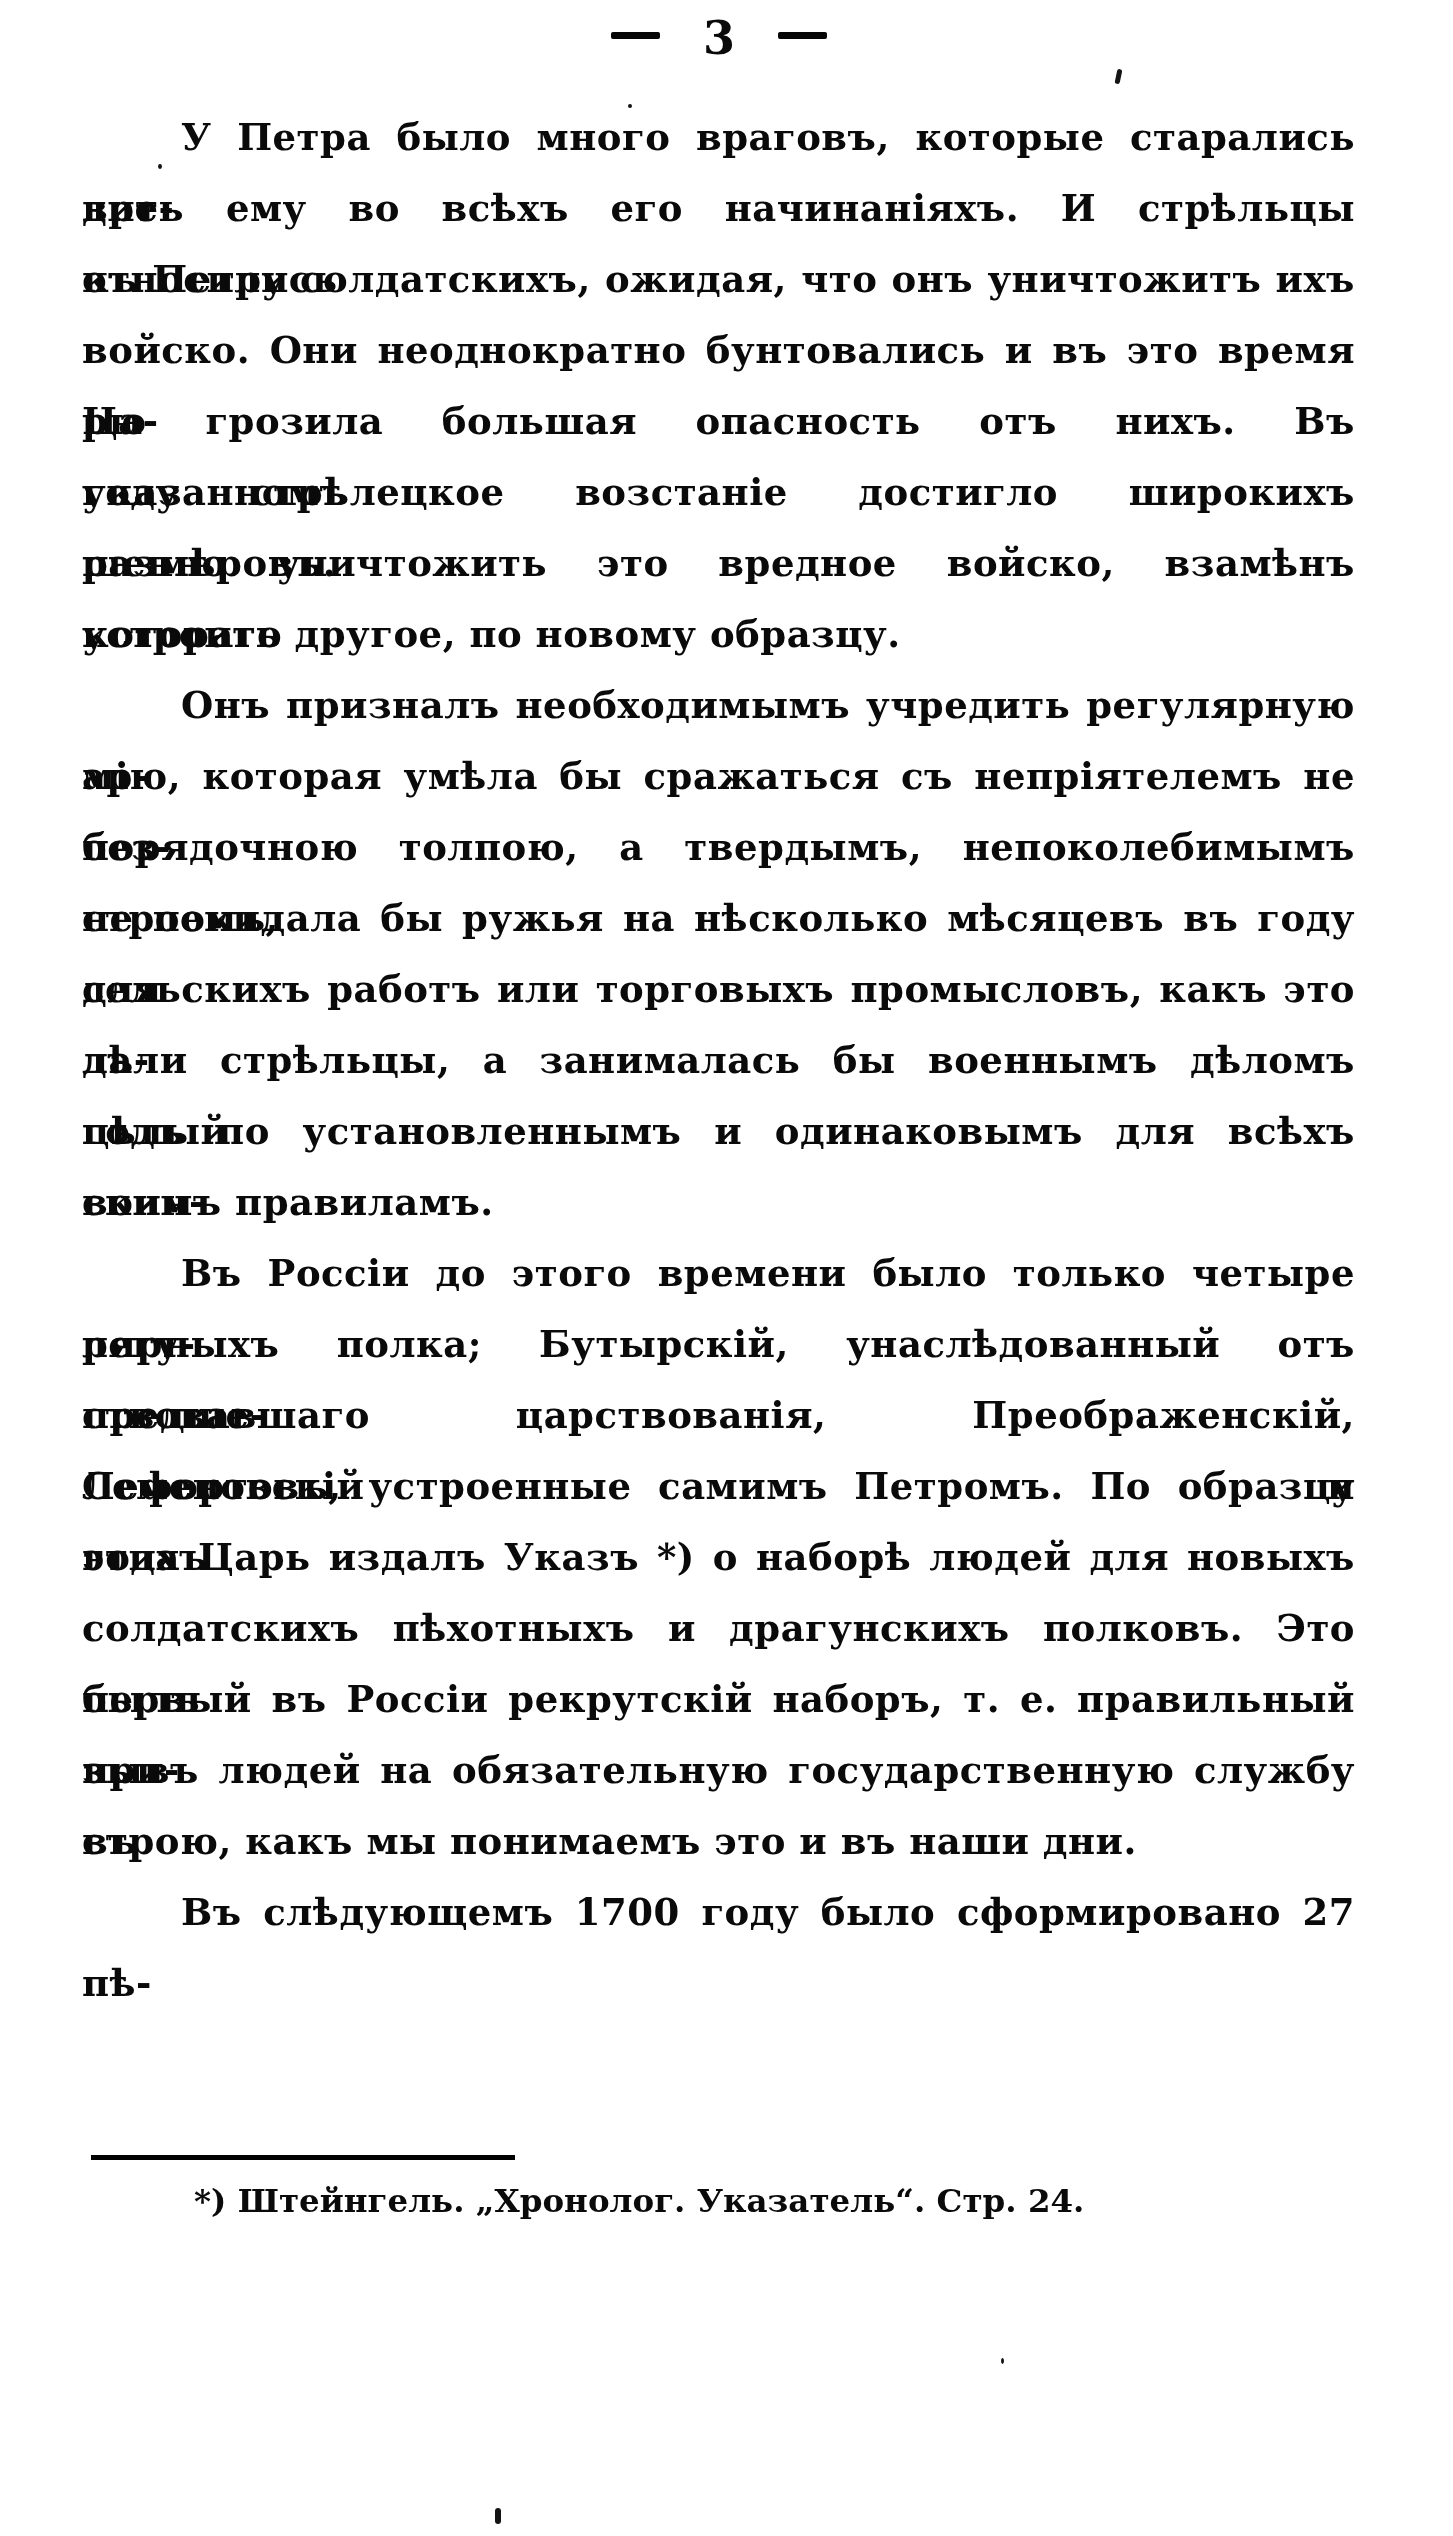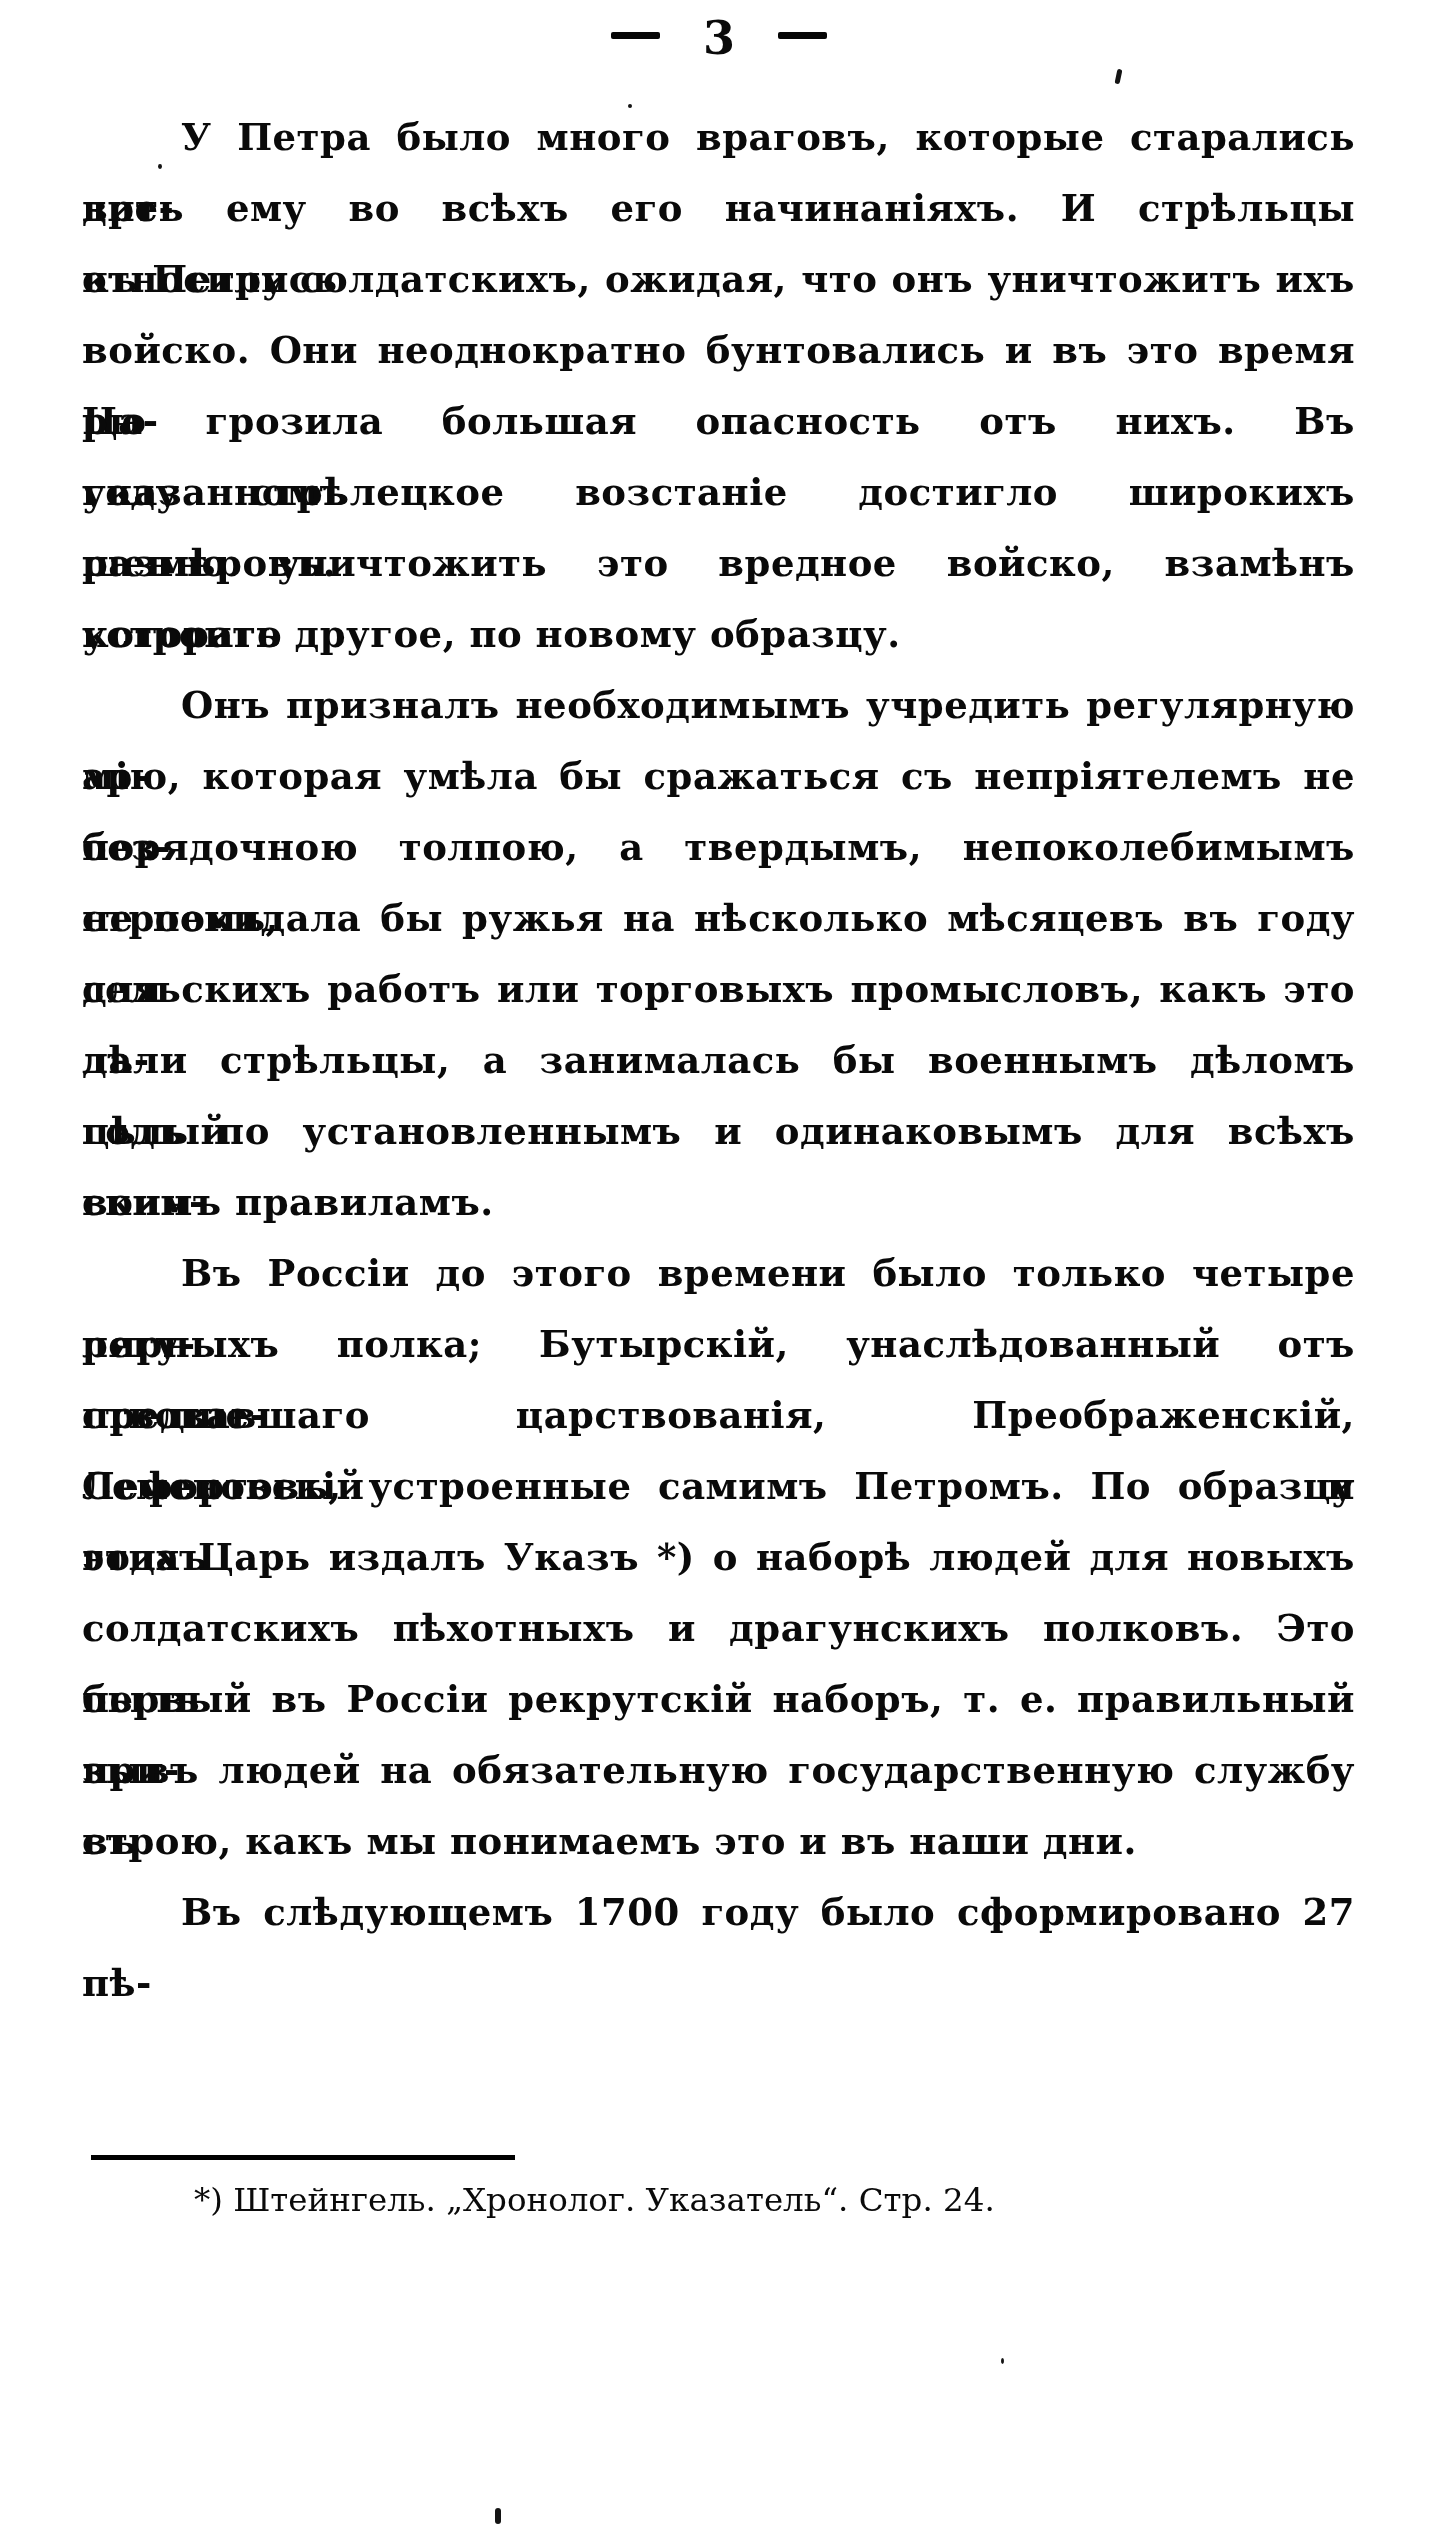--- a/index.html
+++ b/index.html
@@ -56,21 +56,21 @@
     position:absolute;
     left:91px; top:2155px;
     width:424px; height:4.9px;
     background:#000;
   }
   .footnote {
     position:absolute;
     left:194px; top:2179px;
     width:1084px;
     font-size:32.5px;
-    font-weight:400;
+    font-weight:700;
     line-height:43px;
   }
   
   .speck { position:absolute; background:#141414; border-radius:50%; }
   .speck-a { left:1116px; top:69px;  width:4.9px;  height:14.8px; border-radius:3px; transform:rotate(12deg); }
   .speck-b { left:628px;  top:104px; width:3.9px;  height:3.9px; }
   .speck-c { left:158px;  top:164px; width:3.9px;  height:4.9px; }
   .speck-d { left:1001px; top:2358px; width:3px; height:5.9px; }
   .speck-e { left:495px;  top:2508px; width:5.9px; height:15.8px; border-radius:3px; }
 </style>

